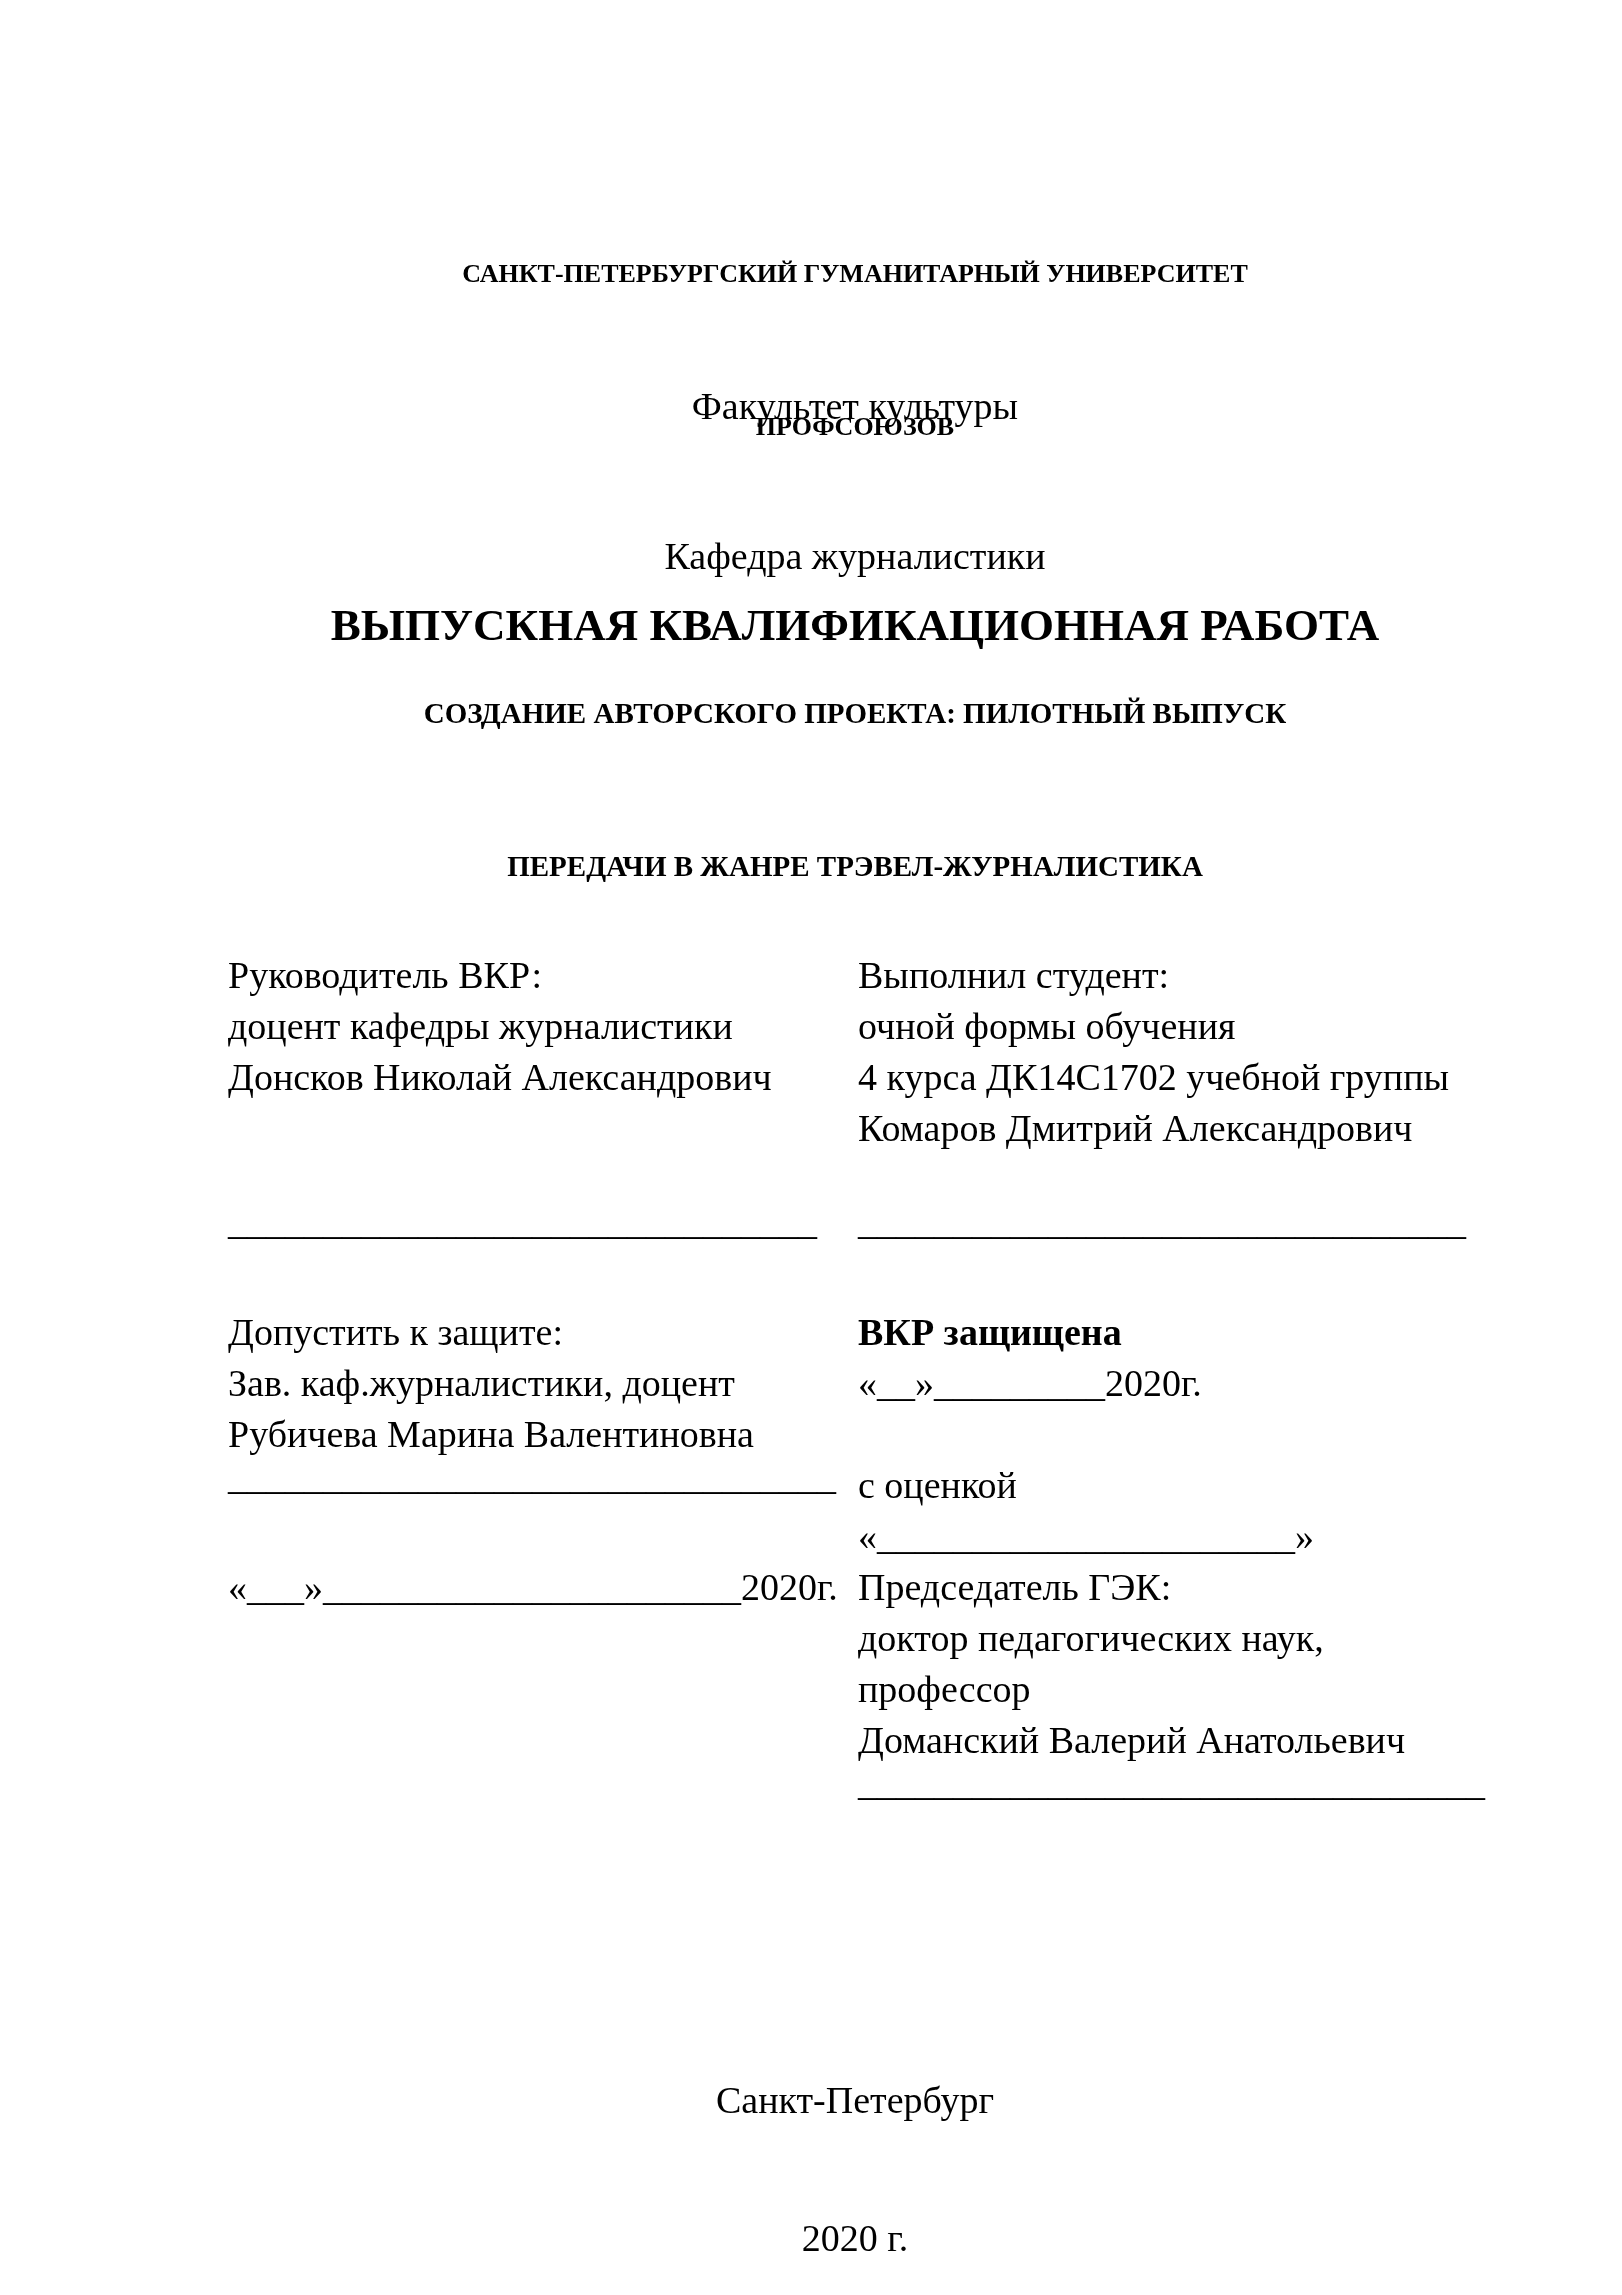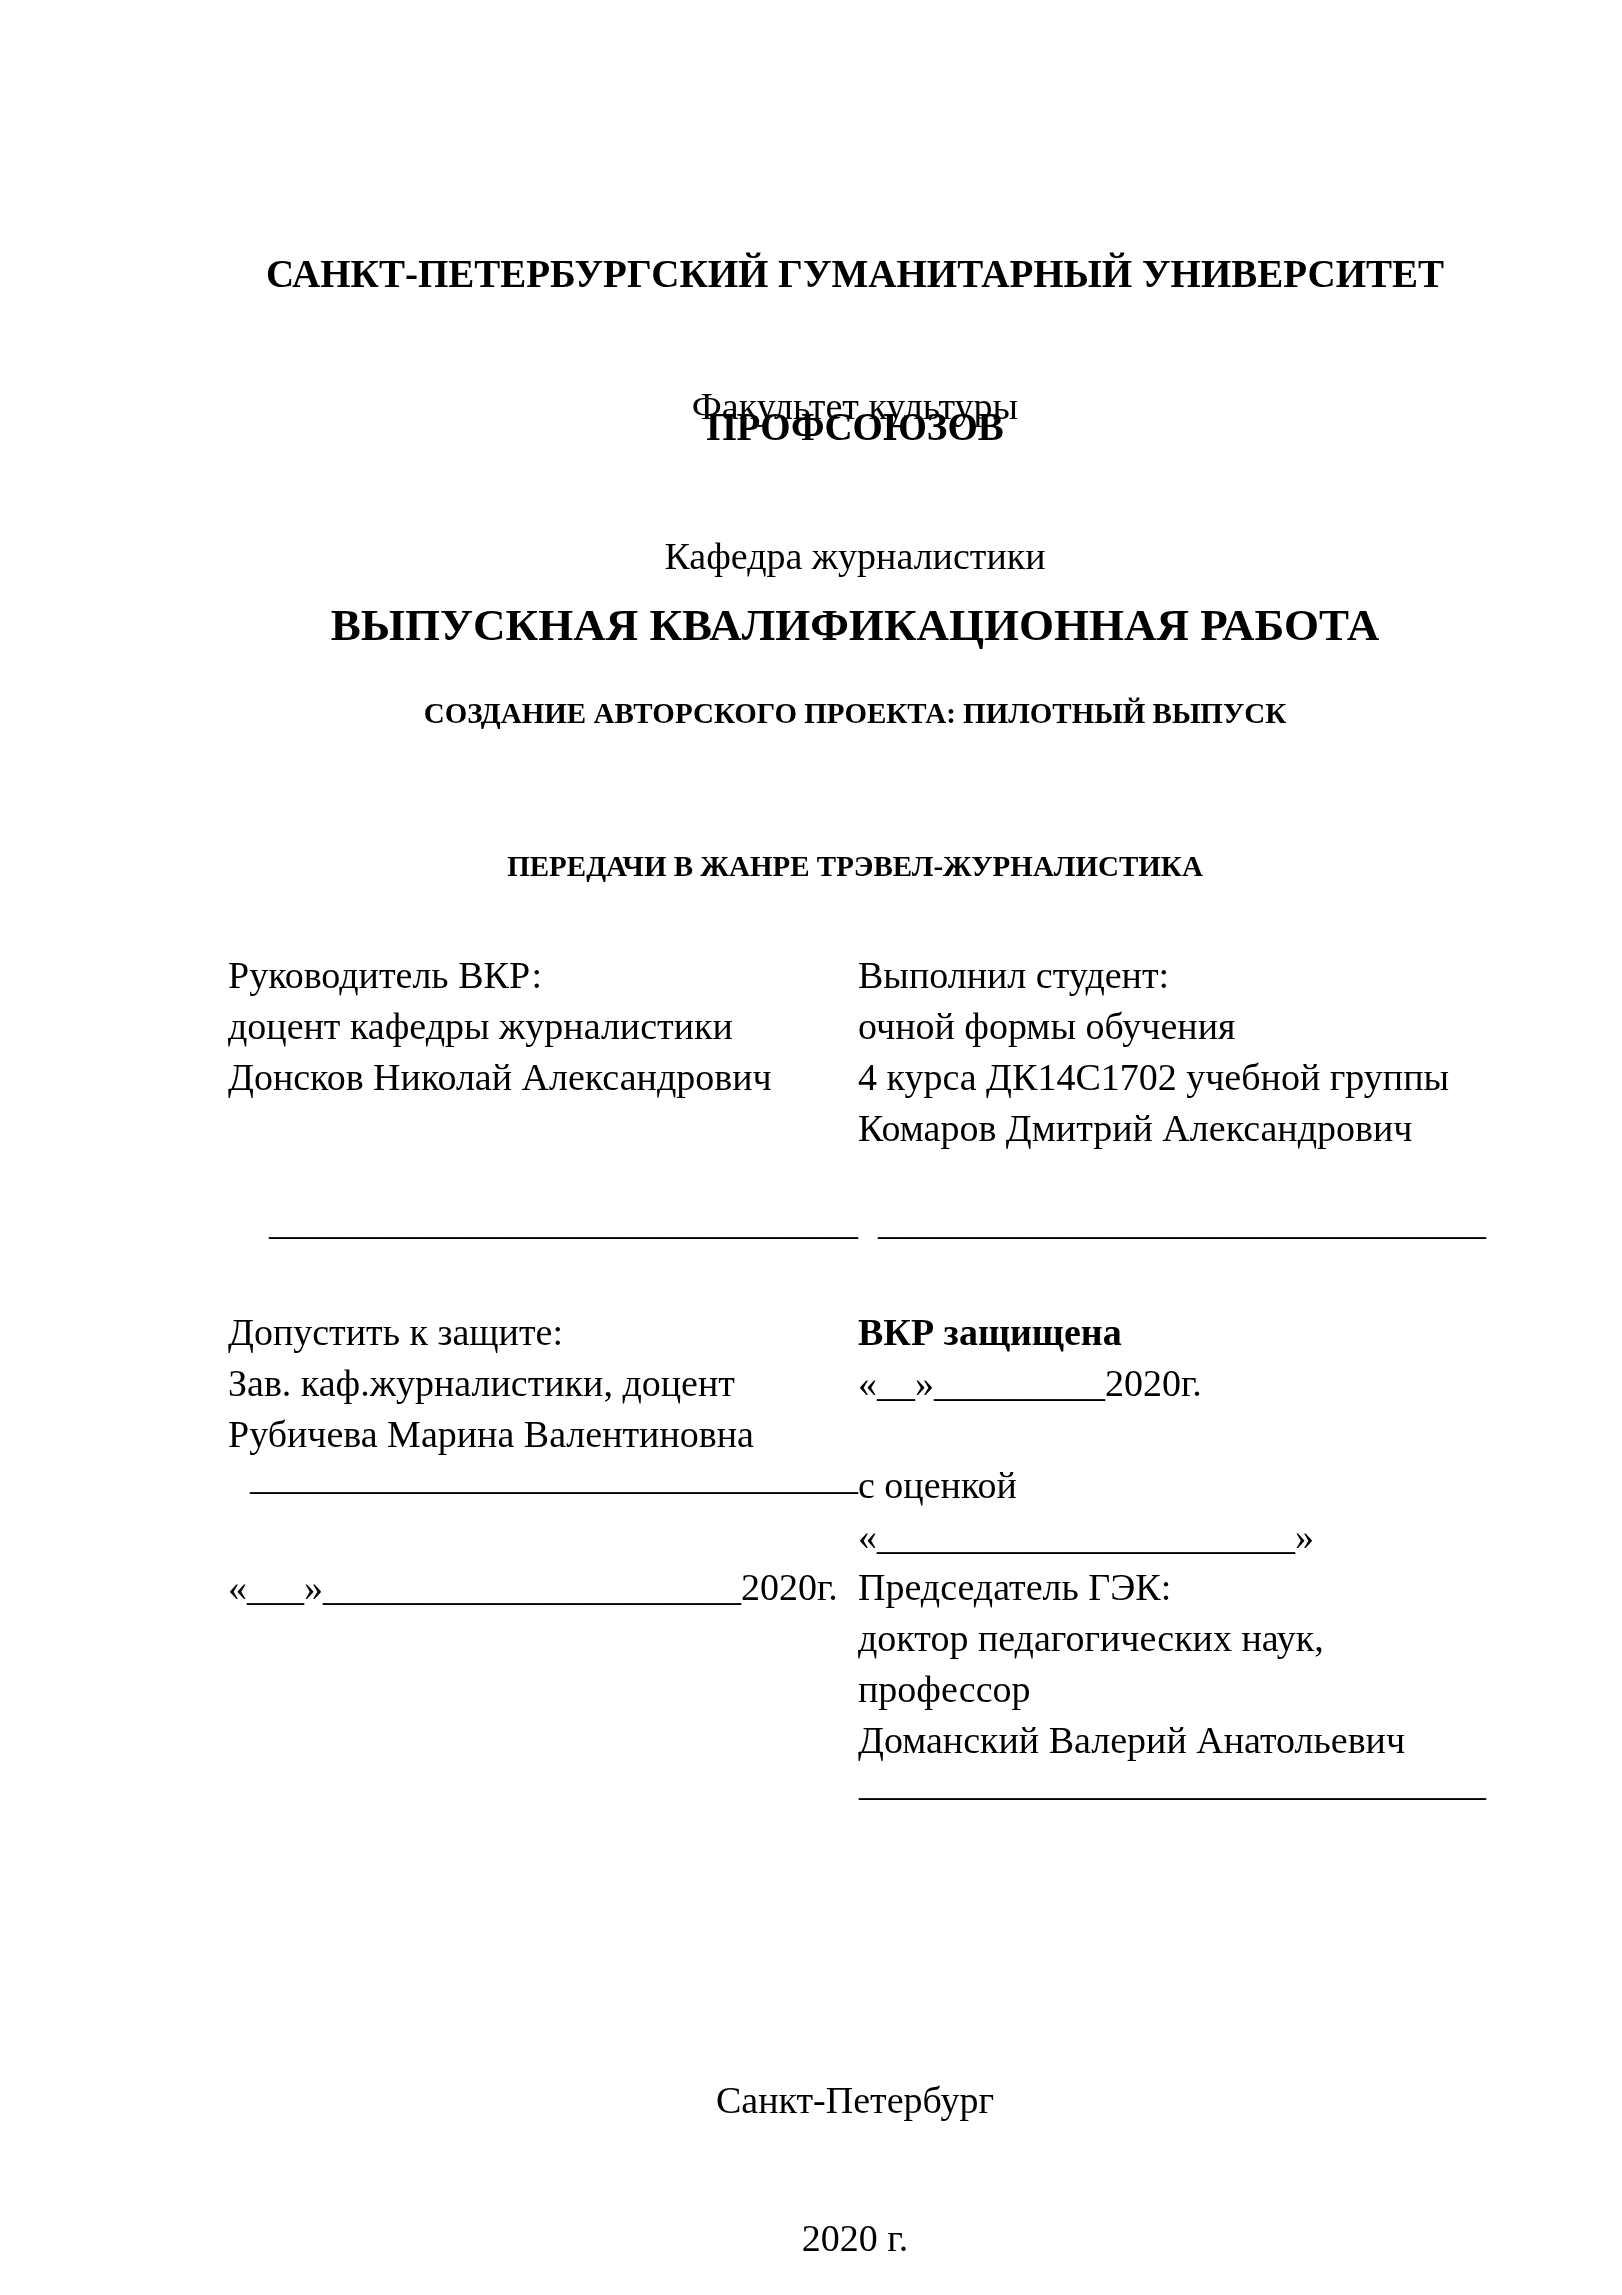--- a/index.html
+++ b/index.html
@@ -20,41 +20,41 @@
   }
   
   .centered {
     position: absolute;
     left: 228px;
     width: 1254px;
     text-align: center;
     white-space: pre-wrap;
   }
   .bold { font-weight: bold; }
-  .univ-block   { top: 146px;  line-height: 51px; font-size: 39px; font-weight: bold; }
+  .univ-block   { top: 146px;  line-height: 51px; font-size: 26px; font-weight: bold; }
   .fac-block    { top: 281px;  line-height: 50px; }
   .worktype-block { top: 498px; line-height: 51px; font-size: 45px; font-weight: bold; }
   .title-block  { top: 586px;  line-height: 51px; font-size: 29px; font-weight: bold; }
   .program-block{ top: 723px;  line-height: 46px; }
   .footer-block { top: 1985px; line-height: 46px; }
 
   
   .col {
     position: absolute;
     top: 950px;
   }
   .col-left  { left: 228px;  width: 630px; }
   .col-right { left: 858px; width: 628px; }
   .ln {
     height: 51px;
     line-height: 51px;
     white-space: pre;
     overflow: visible;
   }
-  .rule { position: relative; top: -9.4px; letter-spacing: 0; text-align: right; }
+  .rule { position: relative; top: -9.4px; letter-spacing: 0; }
 </style>
 </head>
 <body>
 
 <div class="page">
 
   <div class="centered univ-block">
     <div>САНКТ-ПЕТЕРБУРГСКИЙ ГУМАНИТАРНЫЙ УНИВЕРСИТЕТ</div>
     <div>ПРОФСОЮЗОВ</div>
   </div>

